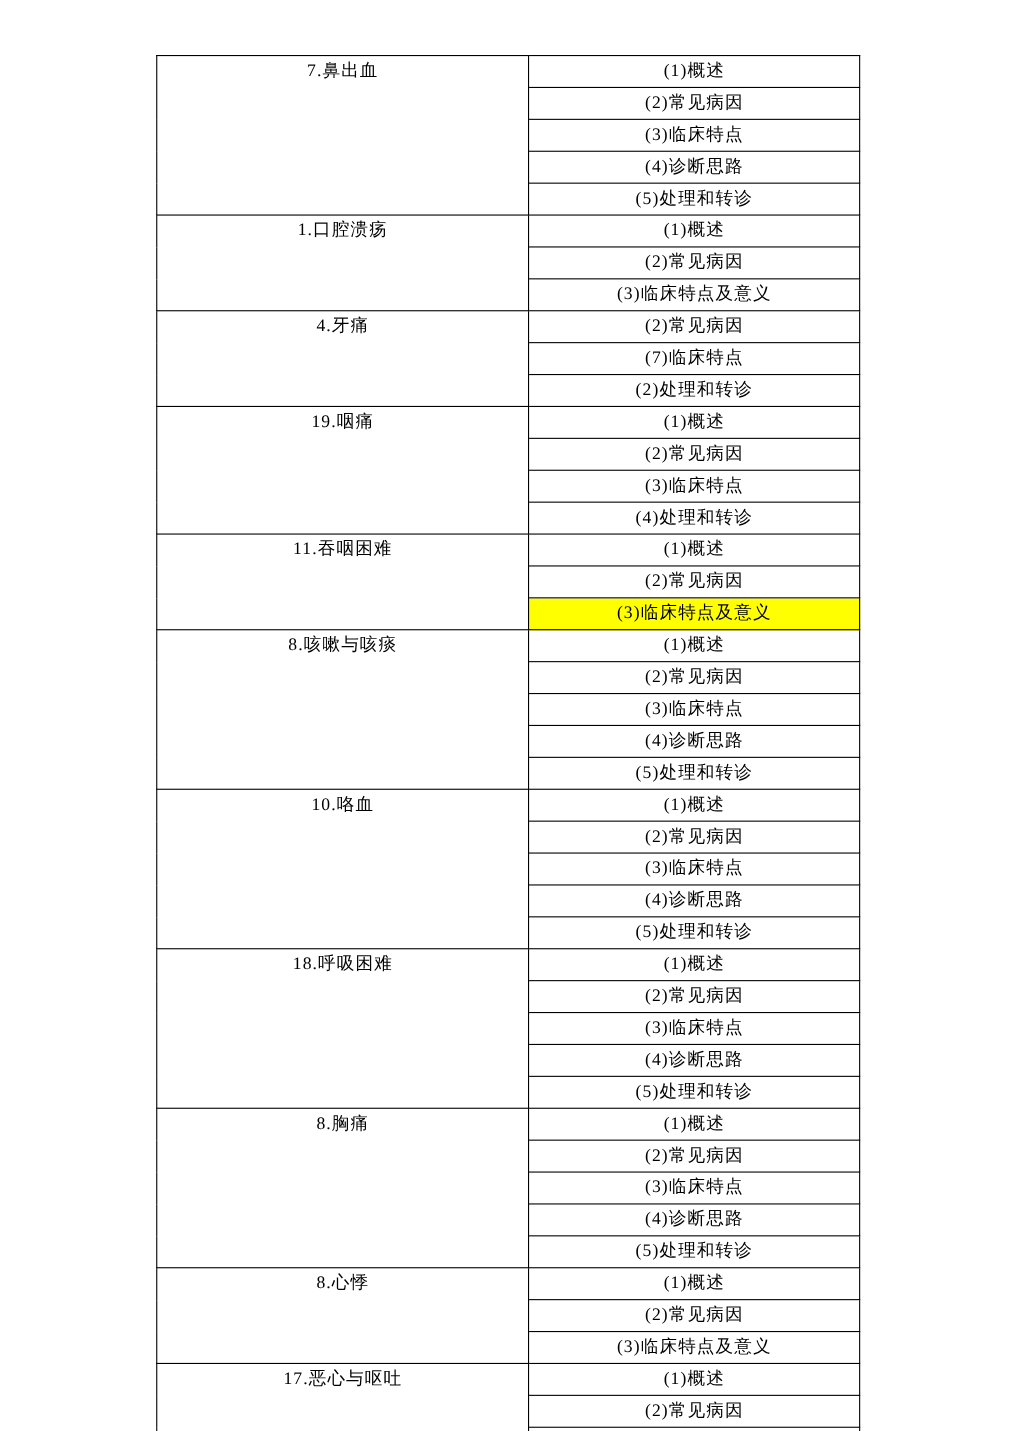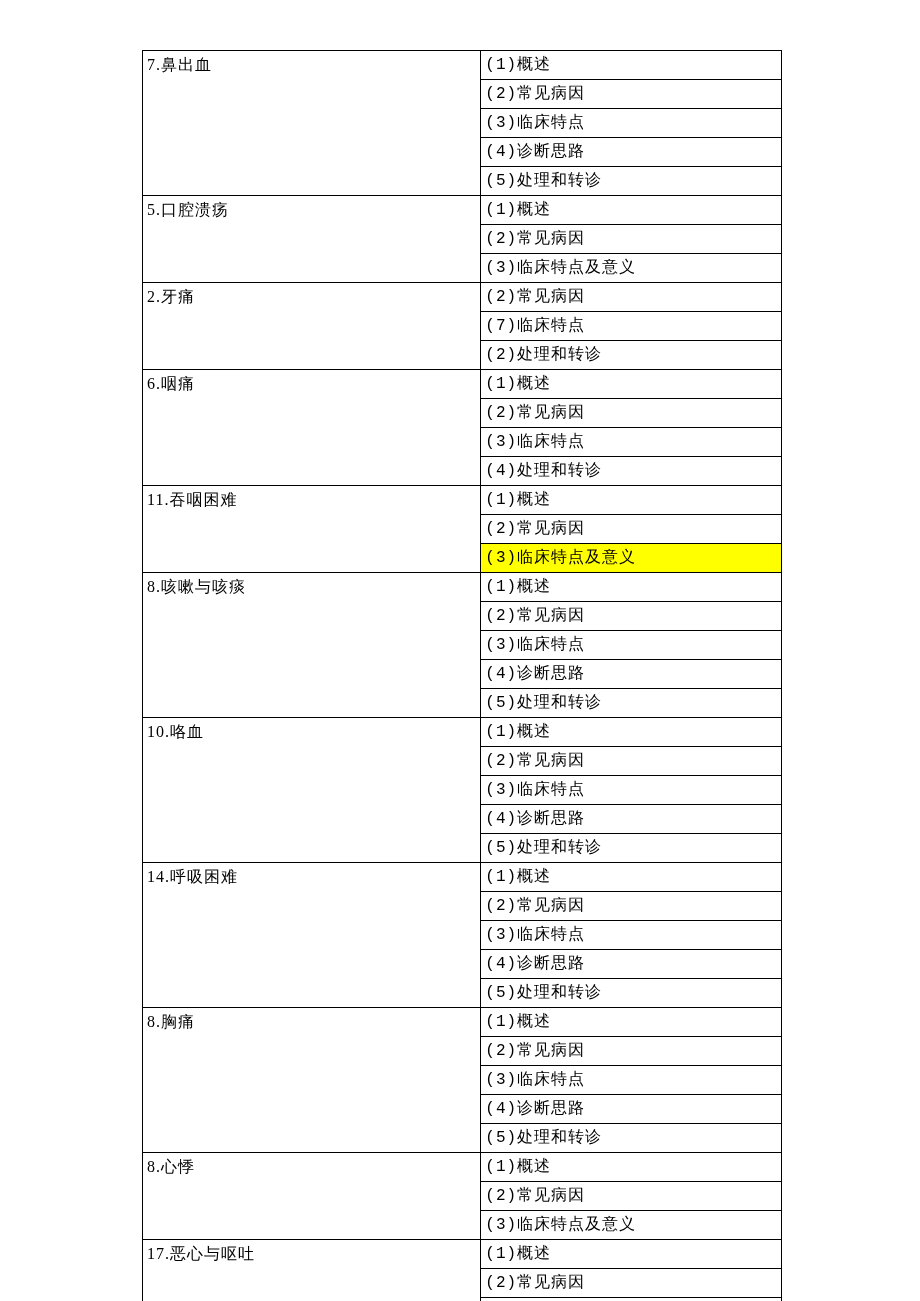--- a/index.html
+++ b/index.html
@@ -20,27 +20,27 @@
     margin-left: 142px;
     width: 640px;
   }
   td {
     border: 1px solid #000;
     padding: 2px 4px 2px 4px;
     vertical-align: top;
     line-height: 1.5;
     height: 22px;
     letter-spacing: 1px;
+    text-align: center;
   }
   td.left {
     width: 332px;
   }
   td.right {
     width: 294px;
-    font-family: Liberation Mono, monospace;
   }
   .hl {
     background: #ffff00;
   }
 </style>
 </head>
 <body>
 <div class="page">
 
 <table>
@@ -55,41 +55,41 @@
         <tr>
           <td class="right">(3)临床特点</td>
         </tr>
         <tr>
           <td class="right">(4)诊断思路</td>
         </tr>
         <tr>
           <td class="right">(5)处理和转诊</td>
         </tr>
         <tr>
-          <td class="left" rowspan="3">5.口腔溃疡</td>
+          <td class="left" rowspan="3">1.口腔溃疡</td>
           <td class="right">(1)概述</td>
         </tr>
         <tr>
           <td class="right">(2)常见病因</td>
         </tr>
         <tr>
           <td class="right">(3)临床特点及意义</td>
         </tr>
         <tr>
-          <td class="left" rowspan="3">2.牙痛</td>
+          <td class="left" rowspan="3">4.牙痛</td>
           <td class="right">(2)常见病因</td>
         </tr>
         <tr>
           <td class="right">(7)临床特点</td>
         </tr>
         <tr>
           <td class="right">(2)处理和转诊</td>
         </tr>
         <tr>
-          <td class="left" rowspan="4">6.咽痛</td>
+          <td class="left" rowspan="4">19.咽痛</td>
           <td class="right">(1)概述</td>
         </tr>
         <tr>
           <td class="right">(2)常见病因</td>
         </tr>
         <tr>
           <td class="right">(3)临床特点</td>
         </tr>
         <tr>
           <td class="right">(4)处理和转诊</td>
@@ -130,21 +130,21 @@
         <tr>
           <td class="right">(3)临床特点</td>
         </tr>
         <tr>
           <td class="right">(4)诊断思路</td>
         </tr>
         <tr>
           <td class="right">(5)处理和转诊</td>
         </tr>
         <tr>
-          <td class="left" rowspan="5">14.呼吸困难</td>
+          <td class="left" rowspan="5">18.呼吸困难</td>
           <td class="right">(1)概述</td>
         </tr>
         <tr>
           <td class="right">(2)常见病因</td>
         </tr>
         <tr>
           <td class="right">(3)临床特点</td>
         </tr>
         <tr>
           <td class="right">(4)诊断思路</td>

